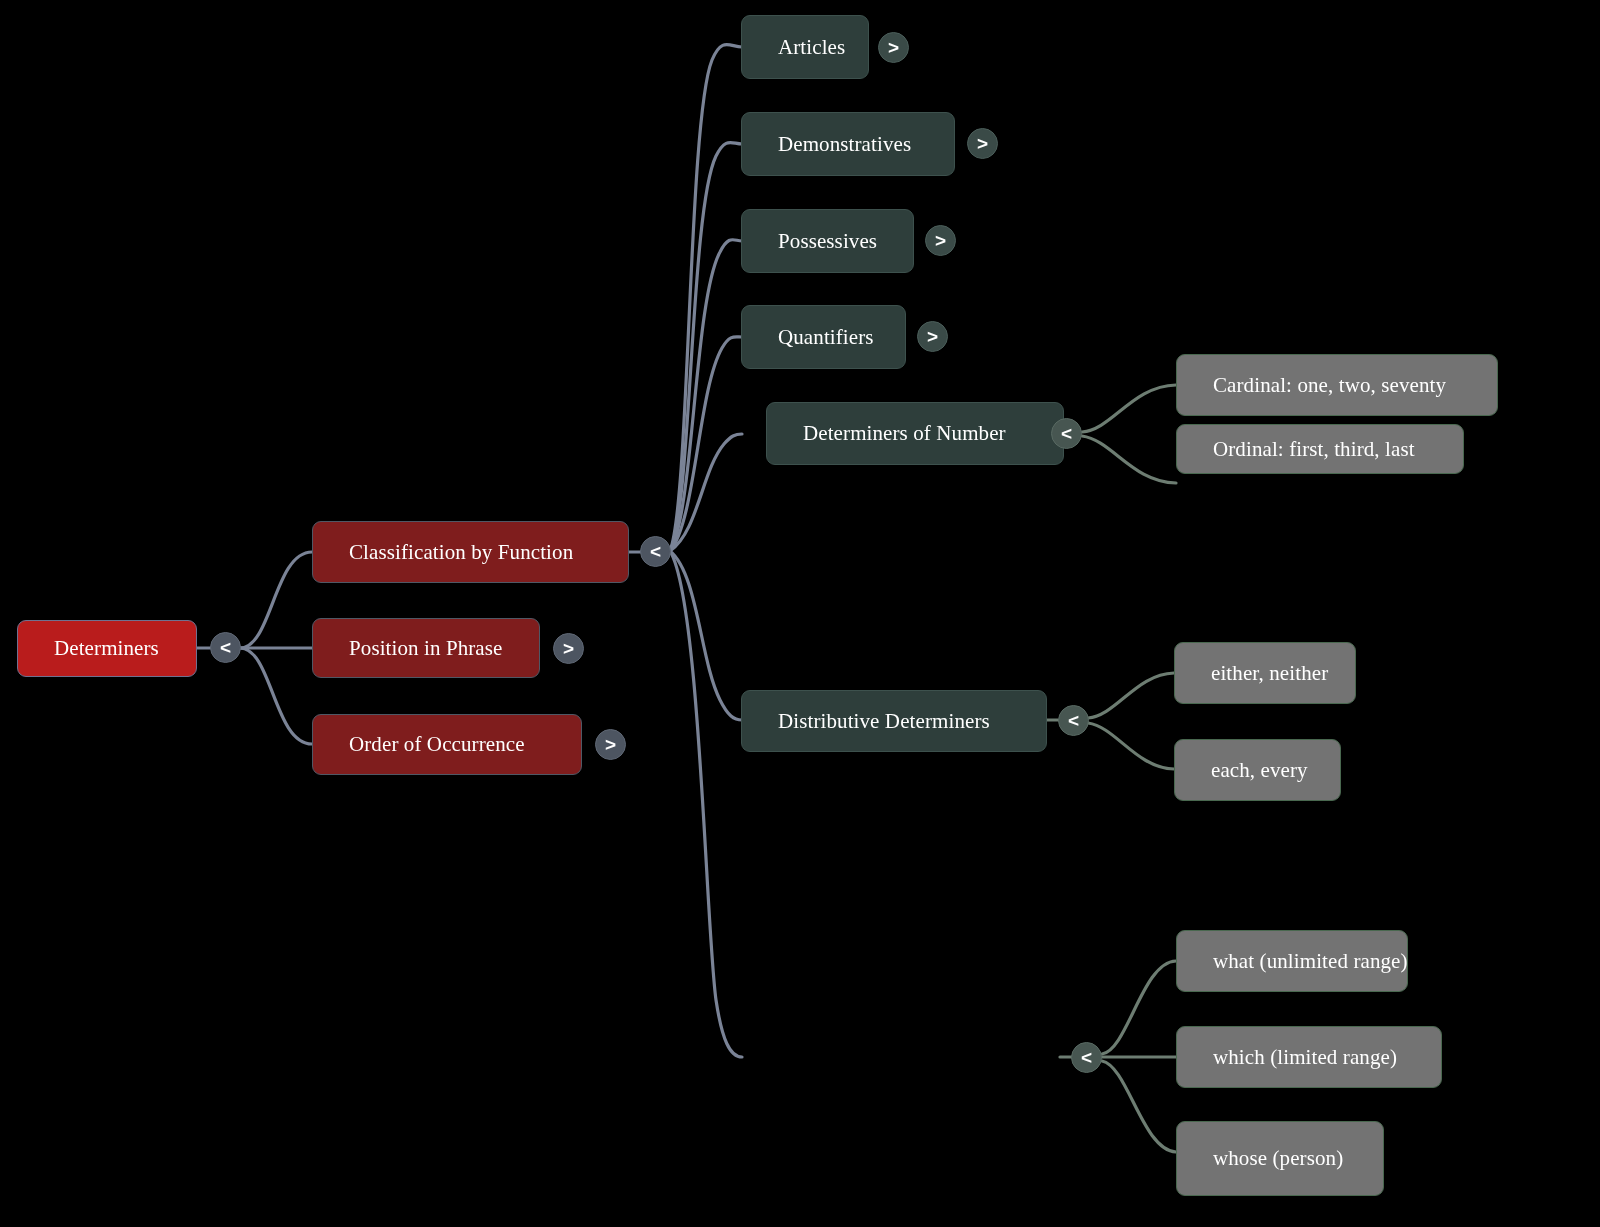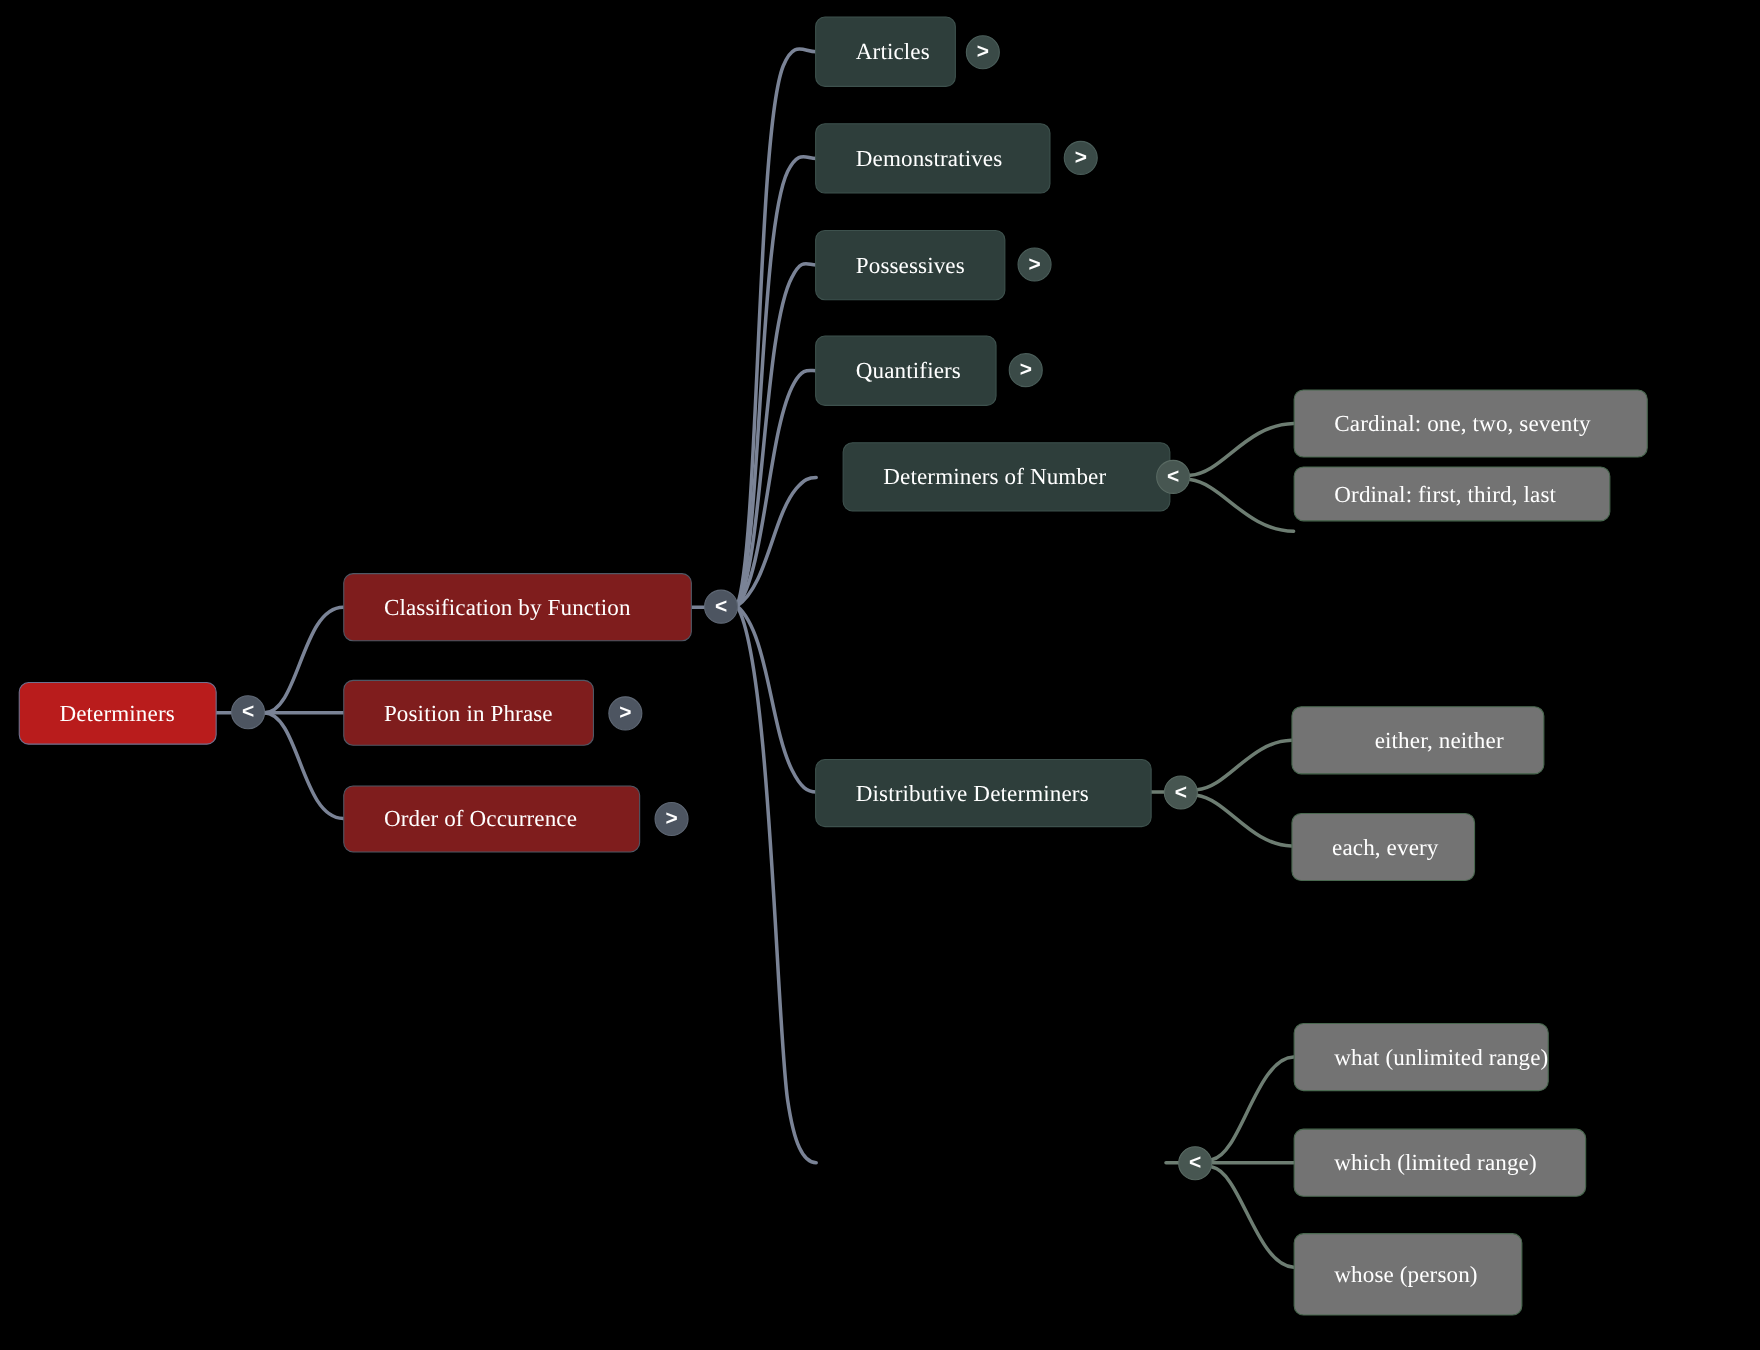--- a/index.html
+++ b/index.html
@@ -225,21 +225,21 @@
   </div>
 
   <div class="node node-leaf" style="left:1176px; top:354px; width:322px; height:62px;">
     <span>Cardinal: one, two, seventy</span>
   </div>
 
   <div class="node node-leaf" style="left:1176px; top:424px; width:288px; height:50px;">
     <span>Ordinal: first, third, last</span>
   </div>
 
-  <div class="node node-leaf" style="left:1174px; top:642px; width:230px; height:62px;justify-content:flex-end;">
+  <div class="node node-leaf" style="left:1174px; top:642px; width:182px; height:62px;">
     <span>either, neither</span>
   </div>
 
   <div class="node node-leaf" style="left:1174px; top:739px; width:167px; height:62px;">
     <span>each, every</span>
   </div>
 
   <div class="node node-leaf" style="left:1176px; top:930px; width:232px; height:62px;">
     <span>what (unlimited range)</span>
   </div>

